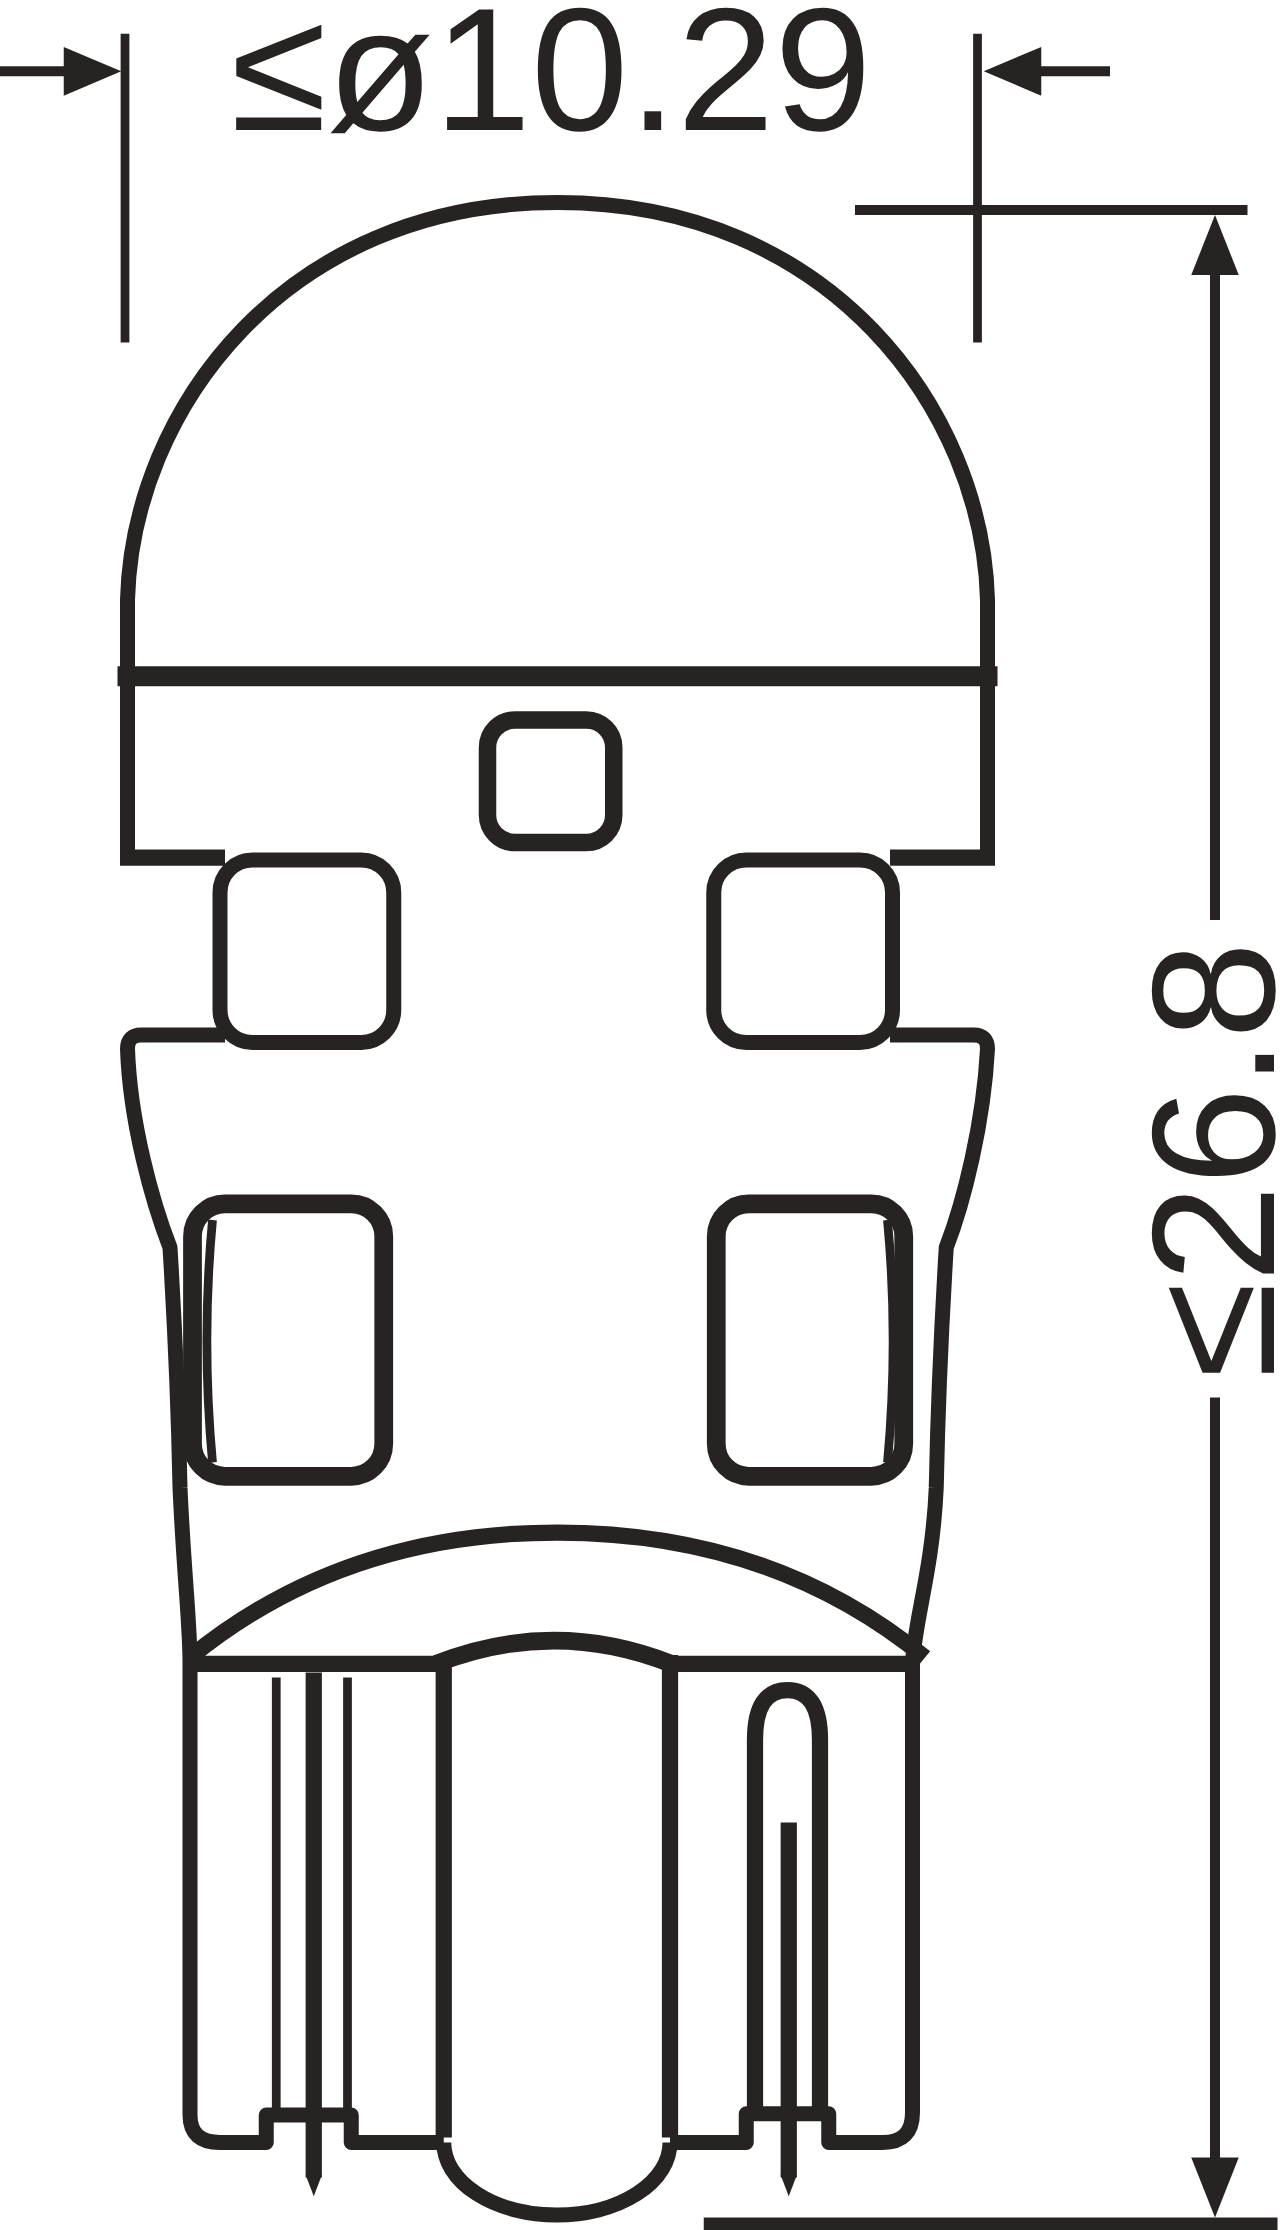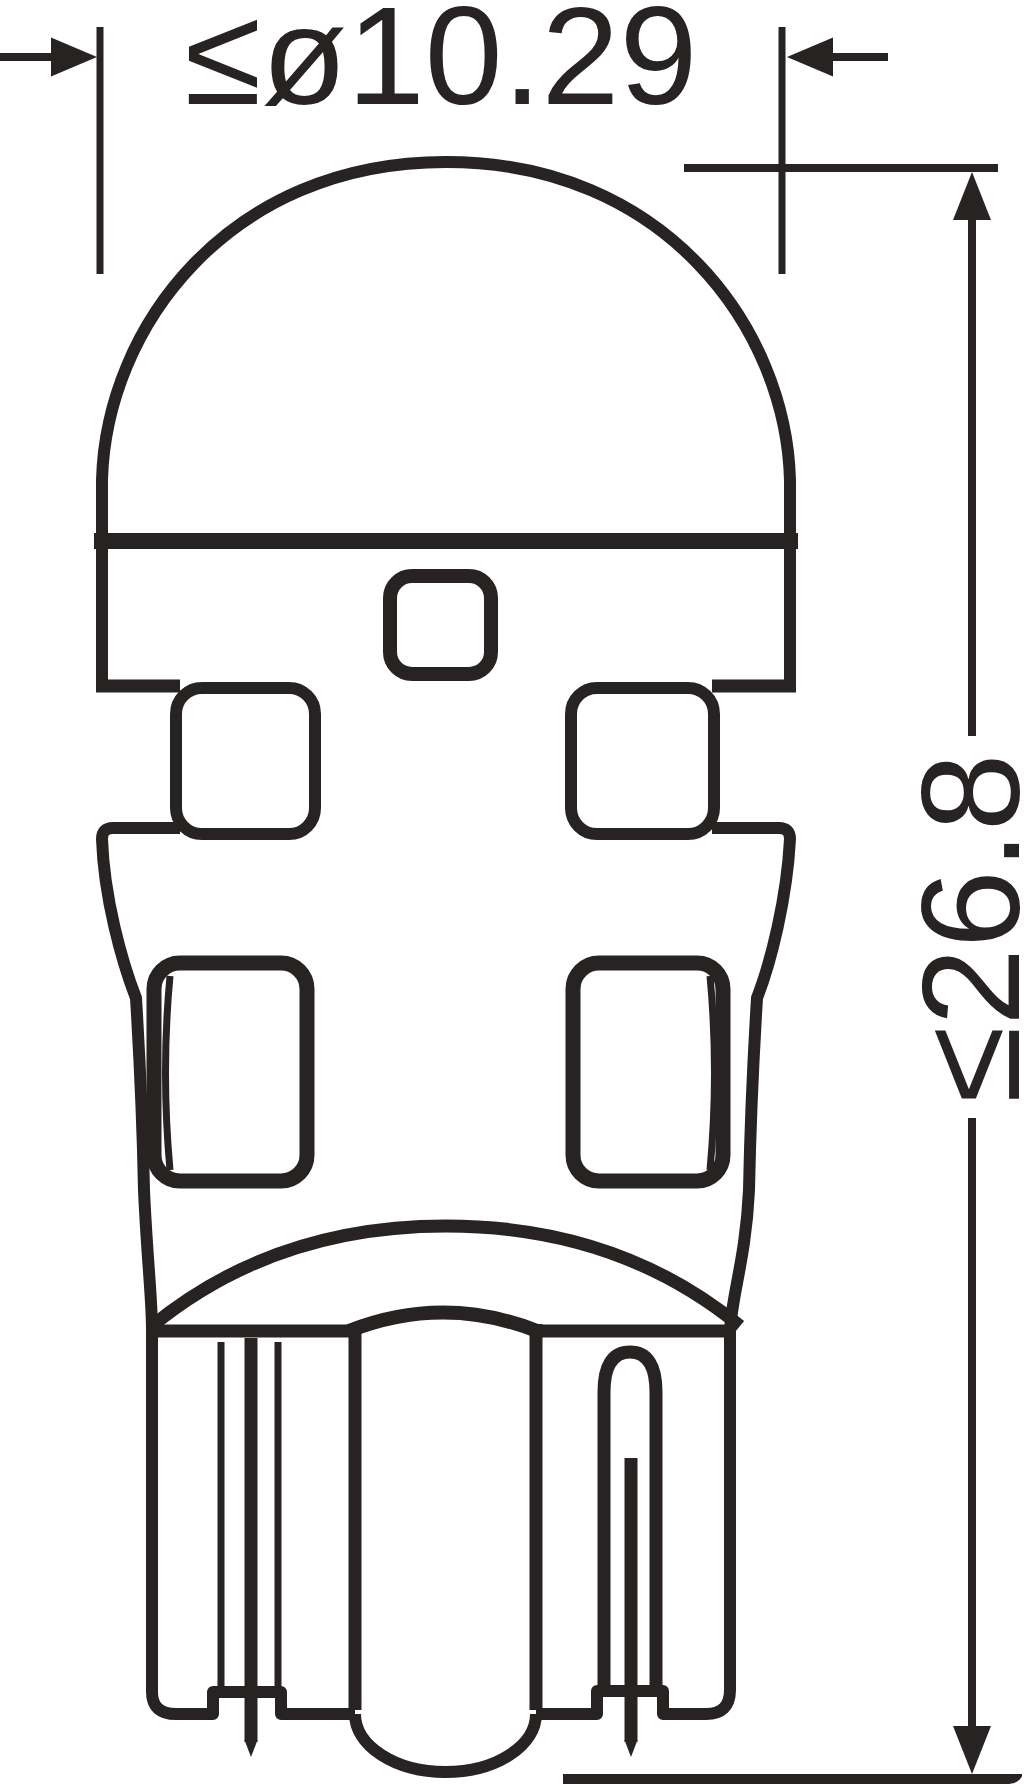--- a/index.html
+++ b/index.html
@@ -6,21 +6,20 @@
     margin: 0;
     padding: 0;
     background: #ffffff;
   }
   .stage {
     position: relative;
     width: 1024px;
     height: 1784px;
     background: #ffffff;
     overflow: hidden;
-    border-radius: 15px;
   }
   svg.drawing {
     position: absolute;
     left: 0;
     top: 0;
     width: 1024px;
     height: 1784px;
     display: block;
   }
   svg.drawing .ln {

